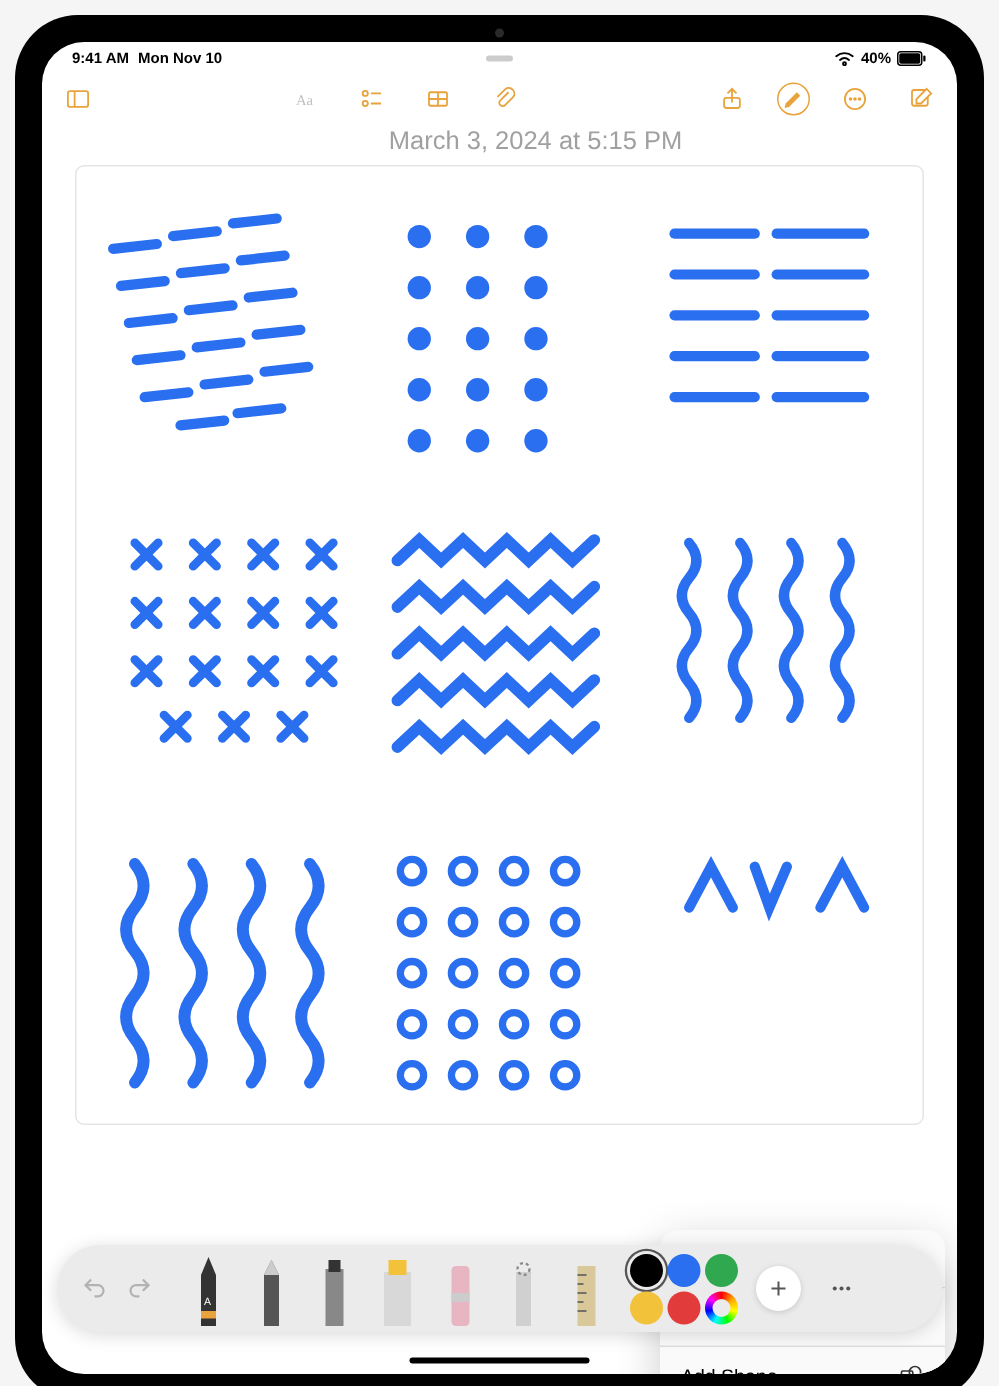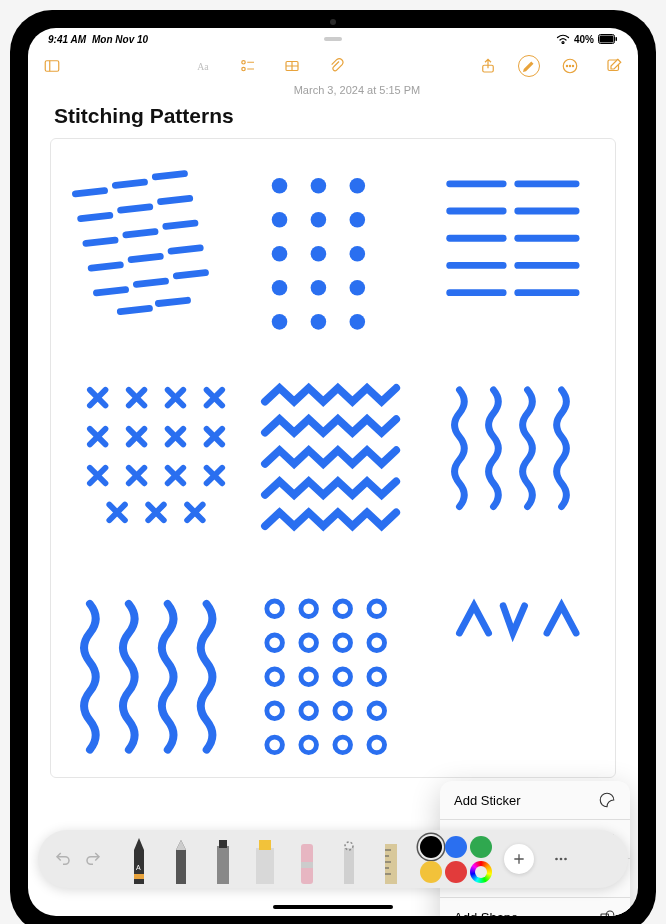--- a/index.html
+++ b/index.html
@@ -42,21 +42,21 @@
   .statusbar {
     height: 22px;
     display: flex;
     justify-content: space-between;
     align-items: center;
     padding: 0 20px;
     font-size: 10px;
     font-weight: 600;
     color: #000;
   }
-  .statusbar .left { display: flex; gap: 6px; font-style: italic; }
+  .statusbar .left { display: flex; gap: 6px; }
   .statusbar .pill {
     width: 18px;
     height: 4px;
     background: #ccc;
     border-radius: 3px;
     align-self: center;
     position: absolute;
     left: 50%;
     transform: translateX(-50%);
   }
@@ -84,21 +84,21 @@
     border: 1.5px solid #e8a33c;
     border-radius: 50%;
     width: 22px; height: 22px;
     font-size: 11px;
   }
   .tool-btn svg { width: 18px; height: 18px; }
   .gray { color: #bfbfbf !important; }
   
   .note-date {
     text-align: center;
-    font-size: 11px;
+    font-size: 17px;
     color: #a0a0a0;
     padding: 2px 0 6px;
     margin-left: 48px;
   }
   .note-title {
     font-size: 21px;
     font-weight: 700;
     padding: 2px 26px 10px;
     color: #111;
   }
@@ -288,21 +288,20 @@
       </div>
       <div class="tool-btn">
         <svg viewBox="0 0 24 24" fill="none" stroke="currentColor" stroke-width="1.6">
             <rect x="4" y="4" width="14" height="14" rx="2"></rect>
             <path d="M17 3l4 4-9 9H8v-4l9-9z" fill="#fff"></path>
           </svg>
       </div>
     </div>
 
     <div class="note-date">March 3, 2024 at 5:15 PM</div>
-    <div class="note-title">Stitching Patterns</div>
 
     <div class="canvas-wrap">
       <div class="canvas">
         <svg viewBox="0 0 580 640">
           <g stroke="#2a6ff0" fill="none" stroke-width="7" stroke-linecap="round">
 
             <g transform="translate(40,30) rotate(-12 80 80)">
               <line x1="0" y1="0" x2="30" y2="3"></line>
                 <line x1="42" y1="0" x2="72" y2="3"></line>
                 <line x1="84" y1="0" x2="114" y2="3"></line>
@@ -461,28 +460,20 @@
               <path d="M0 30 l15-28 15 28"></path>
                 <path d="M45 2 l10 28 12-28"></path>
                 <path d="M90 30 l15-28 15 28"></path>
             </g>
           </g>
         </svg>
       </div>
 
       <div class="popup">
         <div class="popup-item">
-          <span>Add Sticker</span>
-          <span class="picon">
-              <svg viewBox="0 0 24 24" fill="none" stroke="#333" stroke-width="1.5">
-                <path d="M12 3a9 9 0 100 18c0-5 4-9 9-9a9 9 0 00-9-9z"></path>
-              </svg>
-            </span>
-        </div>
-        <div class="popup-item">
           <span>Add Text</span>
           <span class="picon">
               <svg viewBox="0 0 24 24" fill="none" stroke="#333" stroke-width="1.5">
                 <rect x="3" y="6" width="18" height="12" rx="2"></rect>
                 <text x="9" y="16" font-size="9" fill="#333" stroke="none">A</text>
               </svg>
             </span>
         </div>
         <div class="popup-item">
           <span>Add Signature</span>

